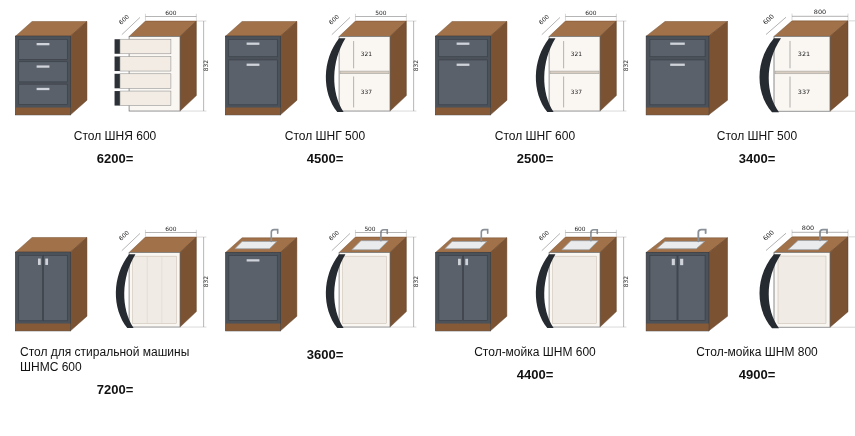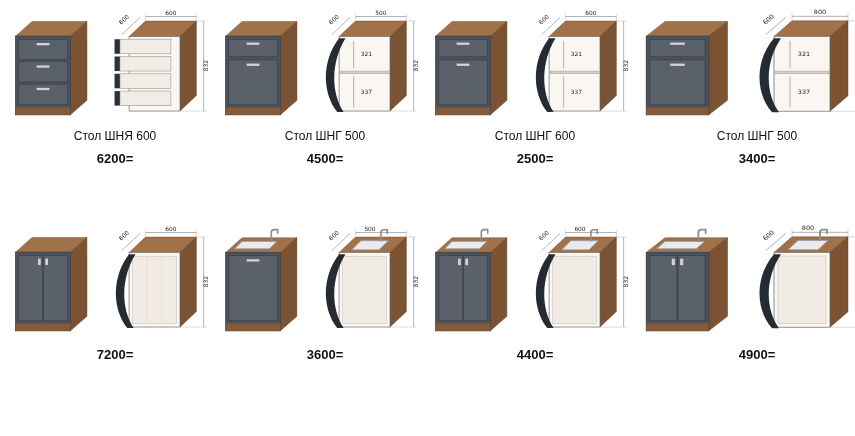--- a/index.html
+++ b/index.html
@@ -215,20 +215,21 @@
         <line class="dimline" x1="50" y1="8" x2="106" y2="8"></line>
         <text x="78" y="6" text-anchor="middle">600</text>
         <line class="dimline" x1="24" y1="28" x2="44" y2="9"></line>
         <text x="28" y="13" text-anchor="middle" transform="rotate(-43 28 13)">600</text>
         <line class="extline" x1="106" y1="13" x2="117" y2="13"></line>
           <line class="extline" x1="88" y1="112" x2="117" y2="112"></line>
         <line class="dimline" x1="114" y1="13" x2="114" y2="112"></line>
         <text x="119" y="62" text-anchor="middle" transform="rotate(-90 119 62)">832</text>
       </svg>
     </div>
+    <div class="pname">Стол для стиральной машины ШНМС 600</div>
     <div class="pprice">7200=</div>
   </div>
 
   <div class="card">
     <div class="views">
       <svg width="88" height="115" viewBox="0 0 96 126">
         <polygon class="wood" points="6,30 66,30 84,14 24,14"></polygon>
         <polygon class="woodside" points="66,30 84,14 84,100 66,116"></polygon>
         <rect class="cfront" x="6" y="30" width="60" height="86"></rect>
         <rect class="plinth" x="6" y="108" width="60" height="8"></rect>
@@ -287,20 +288,21 @@
         <line class="dimline" x1="50" y1="8" x2="106" y2="8"></line>
         <text x="66" y="6" text-anchor="middle">600</text>
         <line class="dimline" x1="24" y1="28" x2="44" y2="9"></line>
         <text x="28" y="13" text-anchor="middle" transform="rotate(-43 28 13)">600</text>
         <line class="extline" x1="106" y1="13" x2="117" y2="13"></line>
           <line class="extline" x1="88" y1="112" x2="117" y2="112"></line>
         <line class="dimline" x1="114" y1="13" x2="114" y2="112"></line>
         <text x="119" y="62" text-anchor="middle" transform="rotate(-90 119 62)">832</text>
       </svg>
     </div>
+    <div class="pname">Стол-мойка ШНМ 600</div>
     <div class="pprice">4400=</div>
   </div>
 
   <div class="card">
     <div class="views">
       <svg width="100" height="115" viewBox="0 0 96 126" preserveAspectRatio="none">
         <polygon class="wood" points="6,30 66,30 84,14 24,14"></polygon>
         <polygon class="woodside" points="66,30 84,14 84,100 66,116"></polygon>
         <rect class="cfront" x="6" y="30" width="60" height="86"></rect>
         <rect class="plinth" x="6" y="108" width="60" height="8"></rect>
@@ -324,16 +326,17 @@
         <line class="dimline" x1="50" y1="8" x2="106" y2="8"></line>
         <text x="66" y="6" text-anchor="middle">800</text>
         <line class="dimline" x1="24" y1="28" x2="44" y2="9"></line>
         <text x="28" y="13" text-anchor="middle" transform="rotate(-43 28 13)">600</text>
         <line class="extline" x1="106" y1="13" x2="117" y2="13"></line>
           <line class="extline" x1="88" y1="112" x2="117" y2="112"></line>
         <line class="dimline" x1="114" y1="13" x2="114" y2="112"></line>
         <text x="119" y="62" text-anchor="middle" transform="rotate(-90 119 62)">832</text>
       </svg>
     </div>
+    <div class="pname">Стол-мойка ШНМ 800</div>
     <div class="pprice">4900=</div>
   </div>
 
 </div>
 
 </body></html>

